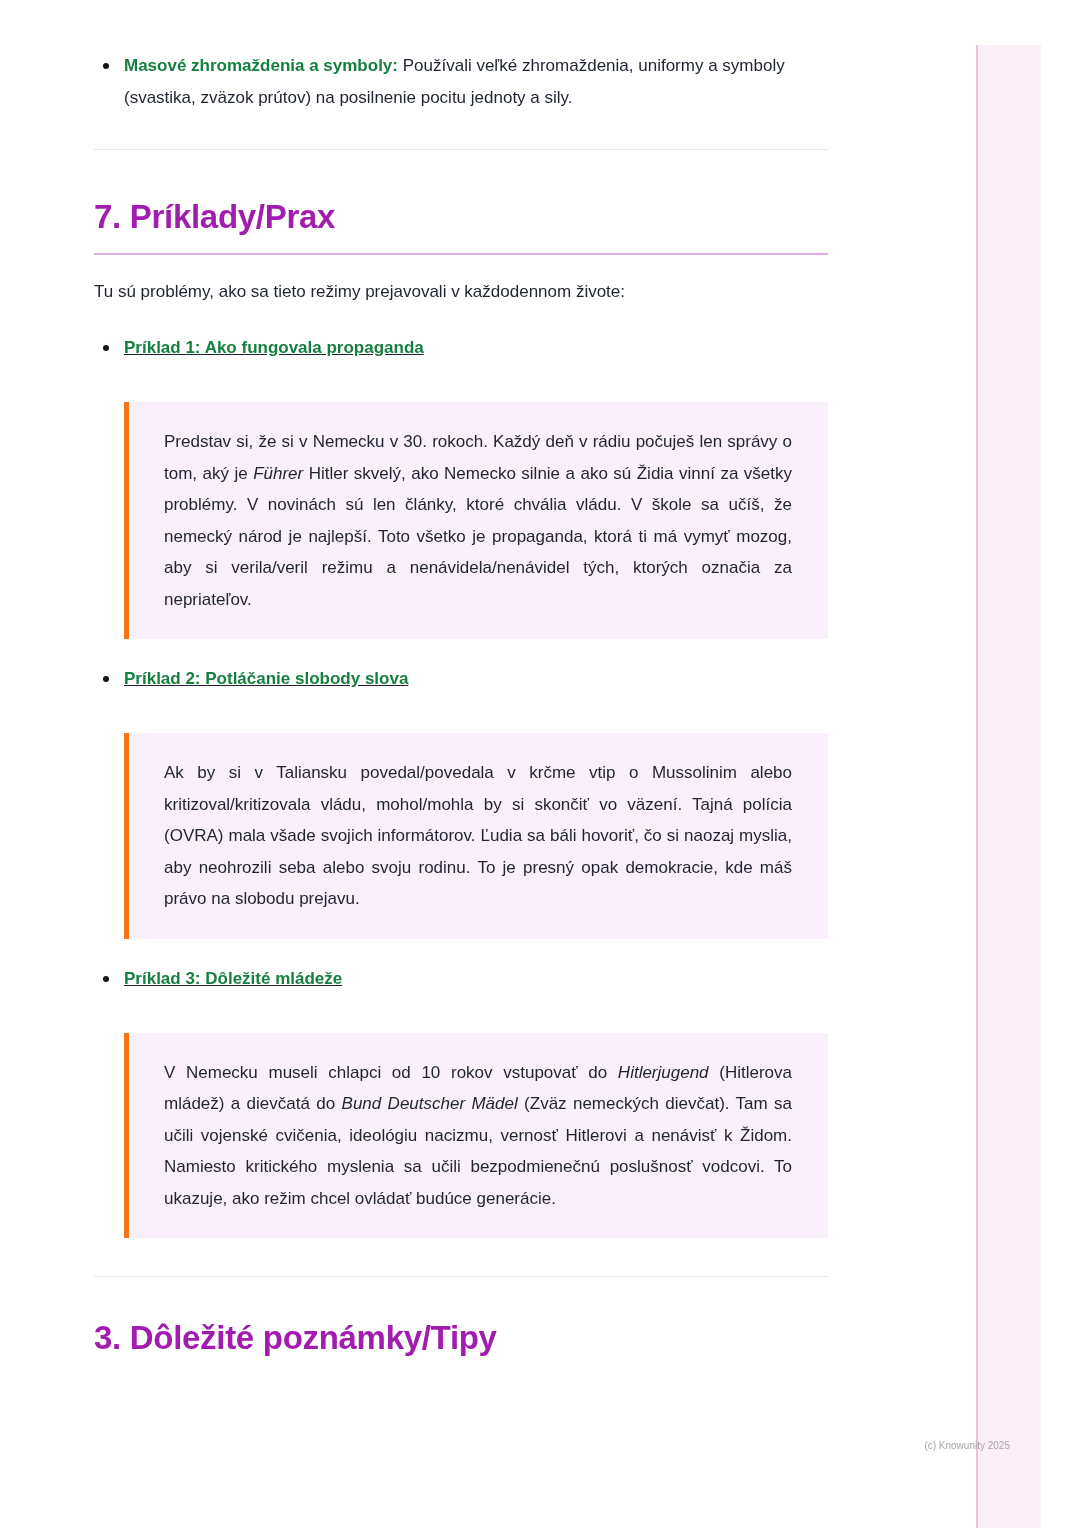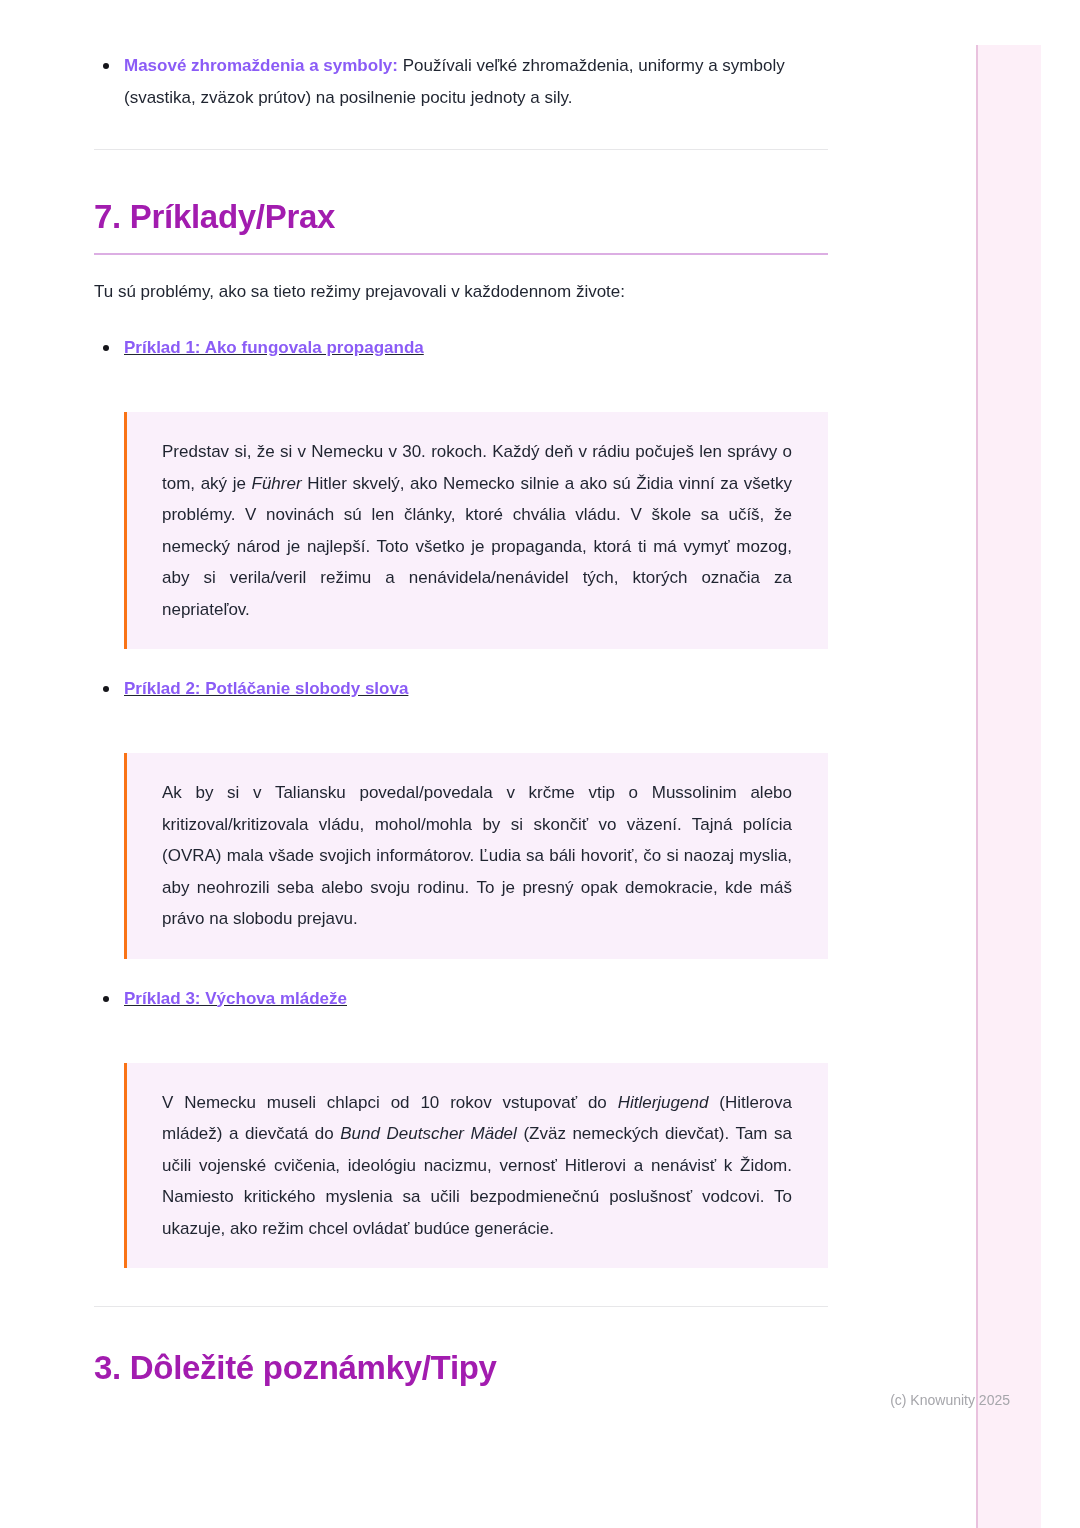--- a/index.html
+++ b/index.html
@@ -42,21 +42,21 @@
   .bullet-item::before {
     content: "";
     position: absolute;
     left: 9px;
     top: 13px;
     width: 6px;
     height: 6px;
     border-radius: 50%;
     background: #15151a;
   }
-  .bold { font-weight: 700; color: #8b5cf6; }
+  .bold { font-weight: 700; color: #15803d; }
 
   .divider { height: 1px; background: #e7e7e9; border: none; margin: 0; }
   .divider-1 { margin-top: 35px; }
   .divider-2 { margin-top: 38px; }
 
   .section-title {
     font-size: 33px;
     font-weight: 700;
     color: #a21caf;
     margin: 0;
@@ -67,39 +67,39 @@
   .title-5 { margin-top: 42px; }
 
   .title-underline { height: 2px; background: #dcaee3; margin-top: 17px; }
 
   .section-intro { font-size: 17px; line-height: 32px; margin: 21px 0 0; }
 
   .example-label-list { margin-top: 24px; text-decoration: underline; }
   .after-quote { }
 
   .quote {
-    margin: 48px 0 0 30px;
+    margin: 38px 0 0 30px;
     background: #faf0fb;
-    border-left: 3px solid #f97316;
+    border-left: 5px solid #f97316;
     padding: 24px 36px 24px 35px;
   }
   .quote-text {
     font-size: 17px;
     line-height: 31.5px;
     text-align: justify;
     margin: 0;
     color: #1f2430;
   }
   .quote-text em { font-style: italic; }
 
   .footer-credit {
     position: absolute;
-    top: 1392px;
+    top: 1440px;
     right: 70px;
-    font-size: 14px;
+    font-size: 10px;
     color: #a6a6ab;
   }
 </style>
 </head>
 <body>
 
 <div class="side-strip"></div>
 
 <div class="content">
   <div class="top-spacer"></div>
@@ -123,21 +123,21 @@
   </blockquote>
 
   <ul class="bullet-list example-label-list after-quote">
     <li class="bullet-item"><span class="bold">Príklad 2: Potláčanie slobody slova</span></li>
   </ul>
   <blockquote class="quote">
     <p class="quote-text"><span>Ak by si v Taliansku povedal/povedala v krčme vtip o Mussolinim alebo kritizoval/kritizovala vládu, mohol/mohla by si skončiť vo väzení. Tajná polícia (OVRA) mala všade svojich informátorov. Ľudia sa báli hovoriť, čo si naozaj myslia, aby neohrozili seba alebo svoju rodinu. To je presný opak demokracie, kde máš právo na slobodu prejavu.</span></p>
   </blockquote>
 
   <ul class="bullet-list example-label-list after-quote">
-    <li class="bullet-item"><span class="bold">Príklad 3: Výchova mládeže</span></li>
+    <li class="bullet-item"><span class="bold">Príklad 3: Dôležité mládeže</span></li>
   </ul>
   <blockquote class="quote">
     <p class="quote-text"><span>V Nemecku museli chlapci od 10 rokov vstupovať do </span><em>Hitlerjugend</em><span> (Hitlerova mládež) a dievčatá do </span><em>Bund Deutscher Mädel</em><span> (Zväz nemeckých dievčat). Tam sa učili vojenské cvičenia, ideológiu nacizmu, vernosť Hitlerovi a nenávisť k Židom. Namiesto kritického myslenia sa učili bezpodmienečnú poslušnosť vodcovi. To ukazuje, ako režim chcel ovládať budúce generácie.</span></p>
   </blockquote>
 
   <hr class="divider divider-2">
 
   <h1 class="section-title title-5">3. Dôležité poznámky/Tipy</h1>
 </div>
 

